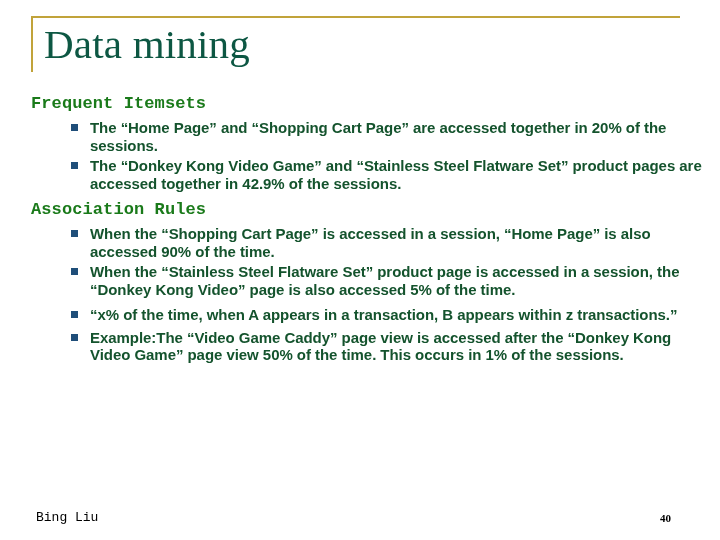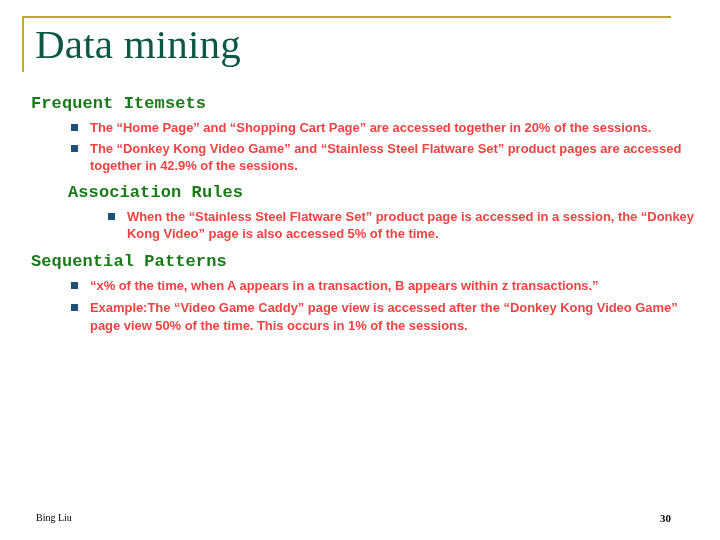--- a/index.html
+++ b/index.html
@@ -19,21 +19,21 @@
   .slide {
     position: relative;
     width: 720px;
     height: 540px;
     background: #ffffff;
   }
 
   
   .title-area {
     position: absolute;
-    left: 22px;
+    left: 31px;
     top: 16px;
     width: 649px;
     height: 56px;
     border-top: 2px solid #c1a33a;
     border-left: 2px solid #c1a33a;
     box-sizing: border-box;
   }
   .title-text {
     position: absolute;
     left: 11px;
@@ -72,56 +72,56 @@
   .bullets {
     list-style: none;
     margin: 0;
     padding: 0;
   }
 
   .bullet {
     position: relative;
     padding-left: 59px;
     margin: 0 0 3px 0;
-    font-size: 13px;
+    font-size: 15px;
     font-weight: bold;
     line-height: 17.5px;
-    color: #ef4444;
+    color: #14532d;
     letter-spacing: -0.05px;
   }
   .bullet:last-child { margin-bottom: 0; }
 
   .bullet-marker {
     position: absolute;
     left: 40px;
     top: 5px;
     width: 7px;
     height: 7px;
     background: #1f4e79;
     display: block;
   }
 
   .bullet-text {
     display: block;
   }
 
   
   .section.freq   { margin-top: 0; }
-  .section.assoc  { margin-top: 7px; margin-left: 37px; }
+  .section.assoc  { margin-top: 7px; }
   .section.seq    { margin-top: 8px; }
 
   .section.seq .bullet { margin-bottom: 5px; }
 
   
   .footer-author {
     position: absolute;
     left: 36px;
     top: 511px;
-    font-family: Liberation Serif, serif;
-    font-size: 10px;
+    font-family: Liberation Mono, monospace;
+    font-size: 13px;
     line-height: 14px;
     color: #000000;
   }
   .footer-pagenum {
     position: absolute;
     left: 660px;
     top: 511px;
     width: 30px;
     text-align: left;
     font-family: "Liberation Serif", serif;
@@ -154,38 +154,41 @@
           <span class="bullet-text">The “Donkey Kong Video Game” and “Stainless Steel Flatware Set” product pages are accessed together in 42.9% of the sessions.</span>
         </li>
       </ul>
     </div>
 
     <div class="section assoc">
       <div class="section-heading">Association Rules</div>
       <ul class="bullets">
         <li class="bullet">
           <span class="bullet-marker"></span>
+          <span class="bullet-text">When the “Shopping Cart Page” is accessed in a session, “Home Page” is also accessed 90% of the time.</span>
+        </li>
+        <li class="bullet">
+          <span class="bullet-marker"></span>
           <span class="bullet-text">When the “Stainless Steel Flatware Set” product page is accessed in a session, the “Donkey Kong Video” page is also accessed 5% of the time.</span>
         </li>
       </ul>
     </div>
 
     <div class="section seq">
-      <div class="section-heading">Sequential Patterns</div>
       <ul class="bullets">
         <li class="bullet">
           <span class="bullet-marker"></span>
           <span class="bullet-text">“x% of the time, when A appears in a transaction, B appears within z transactions.”</span>
         </li>
         <li class="bullet">
           <span class="bullet-marker"></span>
           <span class="bullet-text">Example:The “Video Game Caddy” page view is accessed after the “Donkey Kong Video Game” page view 50% of the time. This occurs in 1% of the sessions.</span>
         </li>
       </ul>
     </div>
 
   </div>
 
   <div class="footer-author">Bing Liu</div>
 
-  <div class="footer-pagenum">30</div>
+  <div class="footer-pagenum">40</div>
 
 </div>
 
 </body></html>

